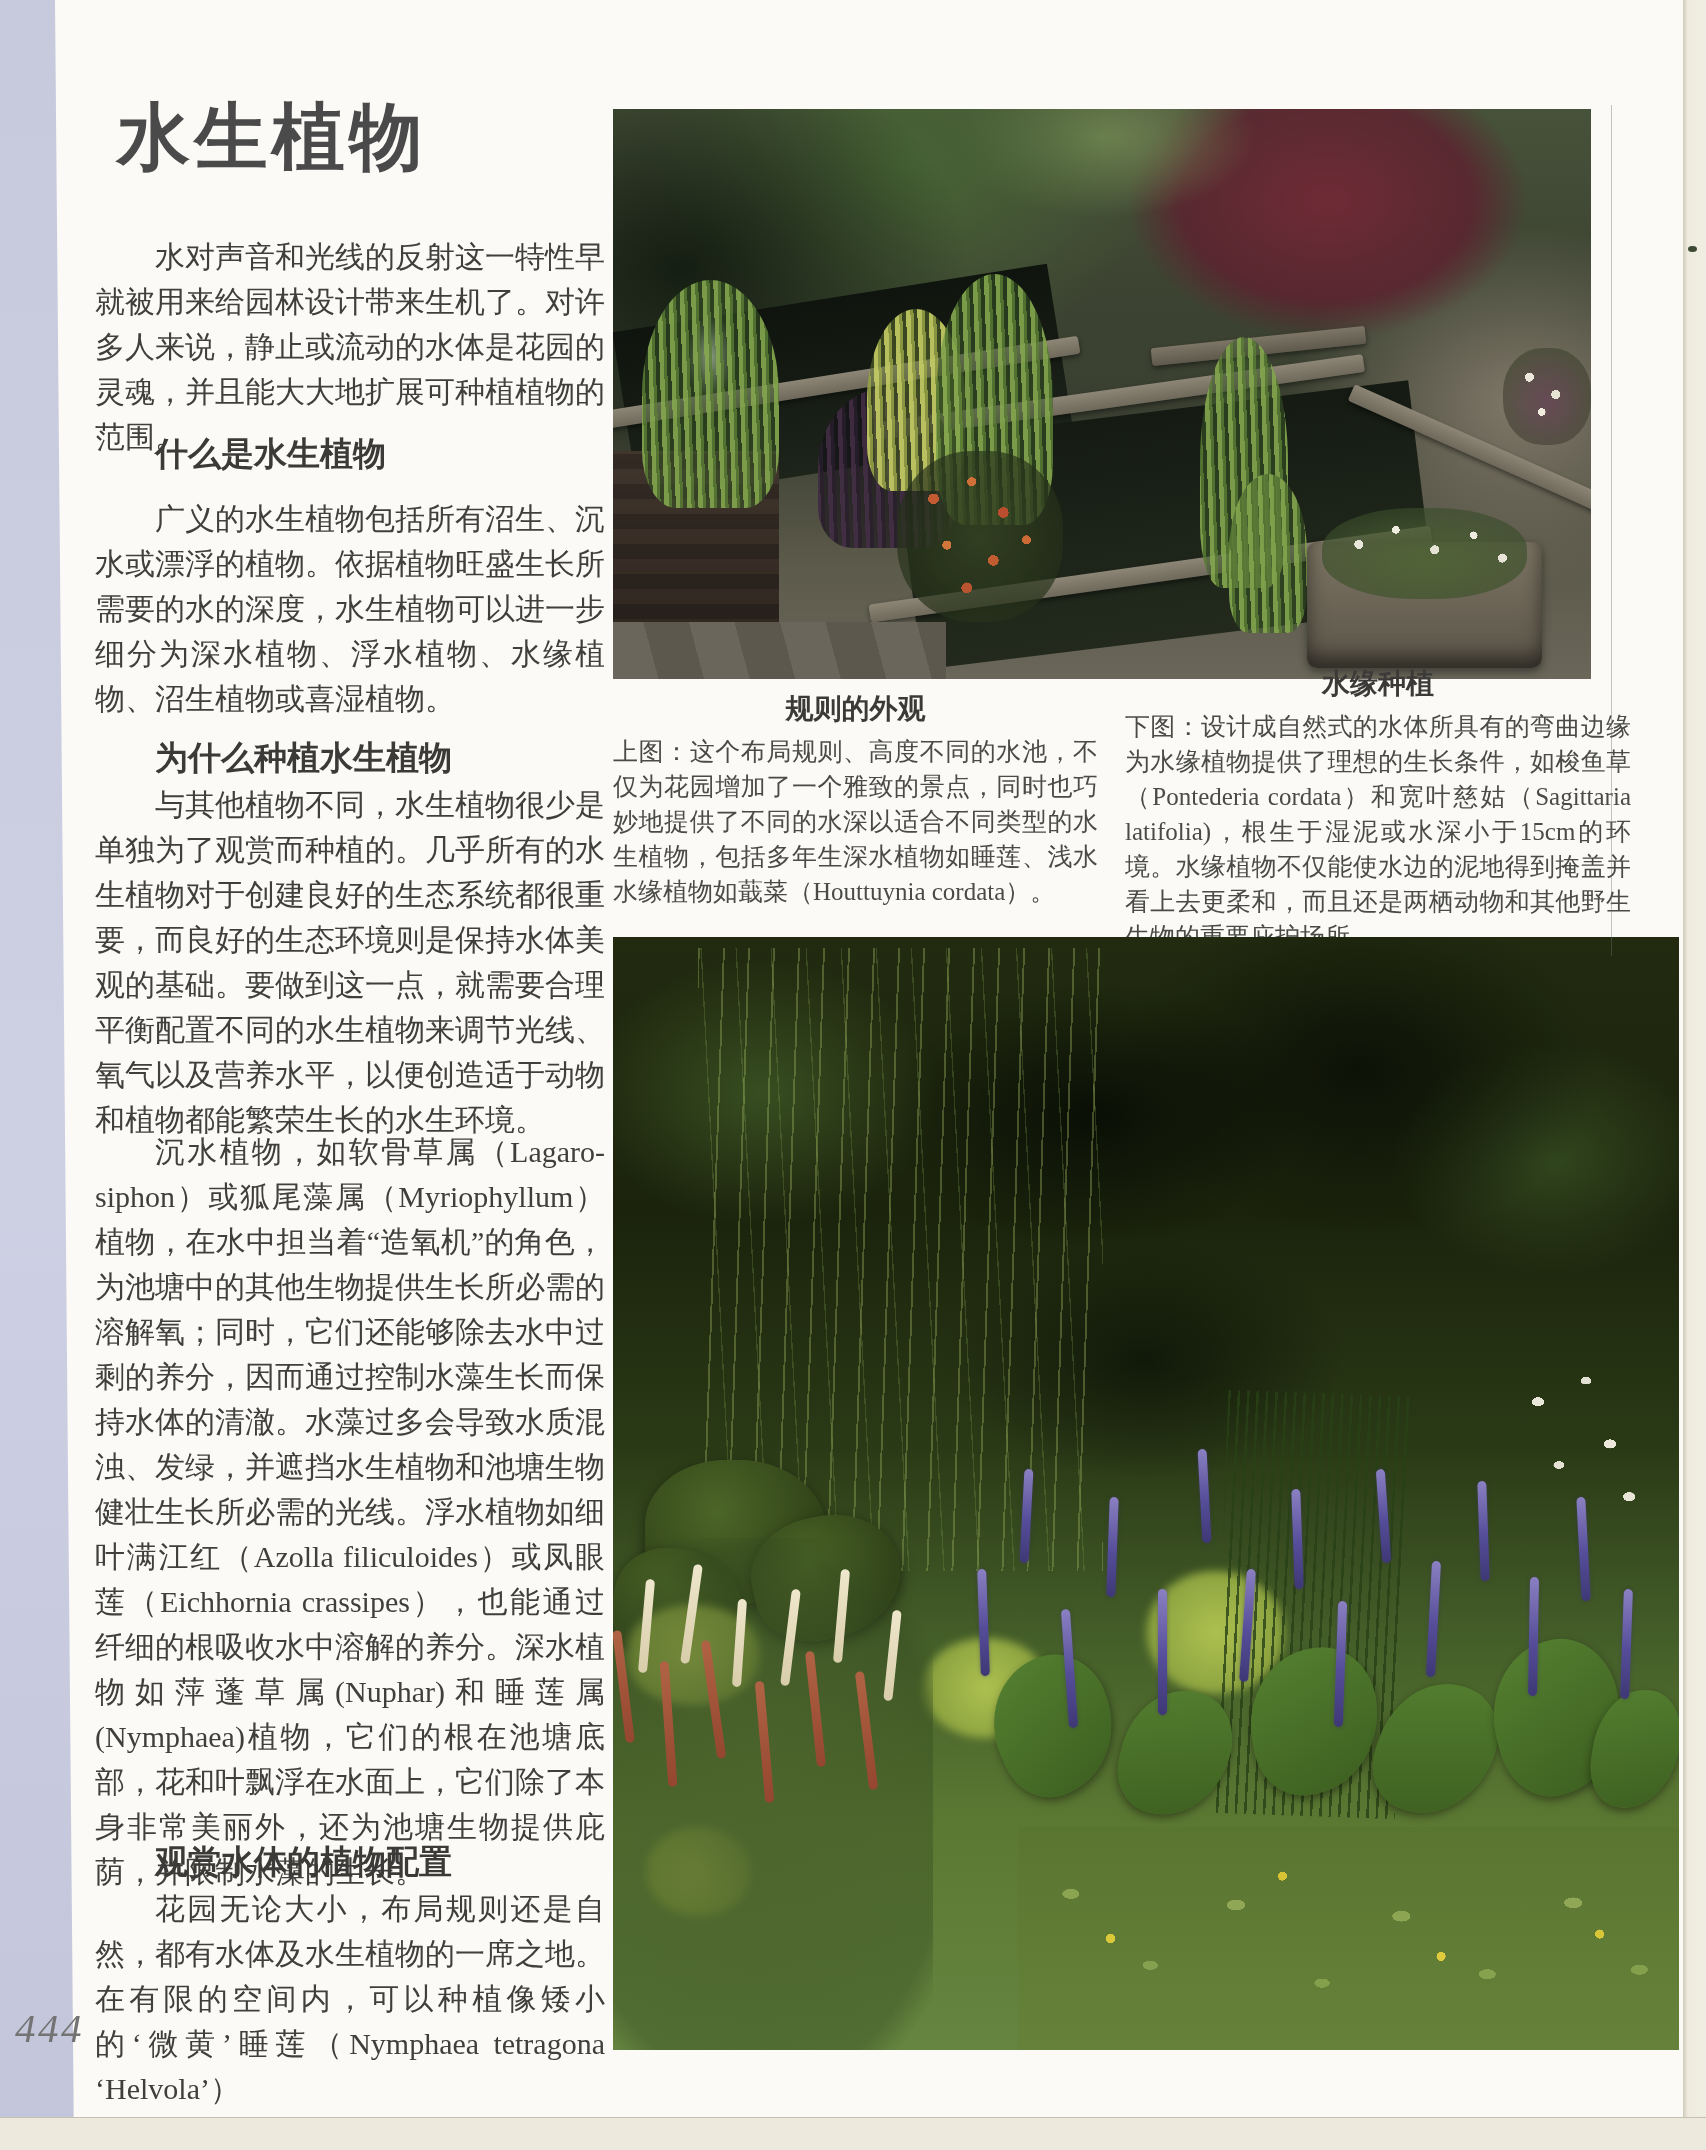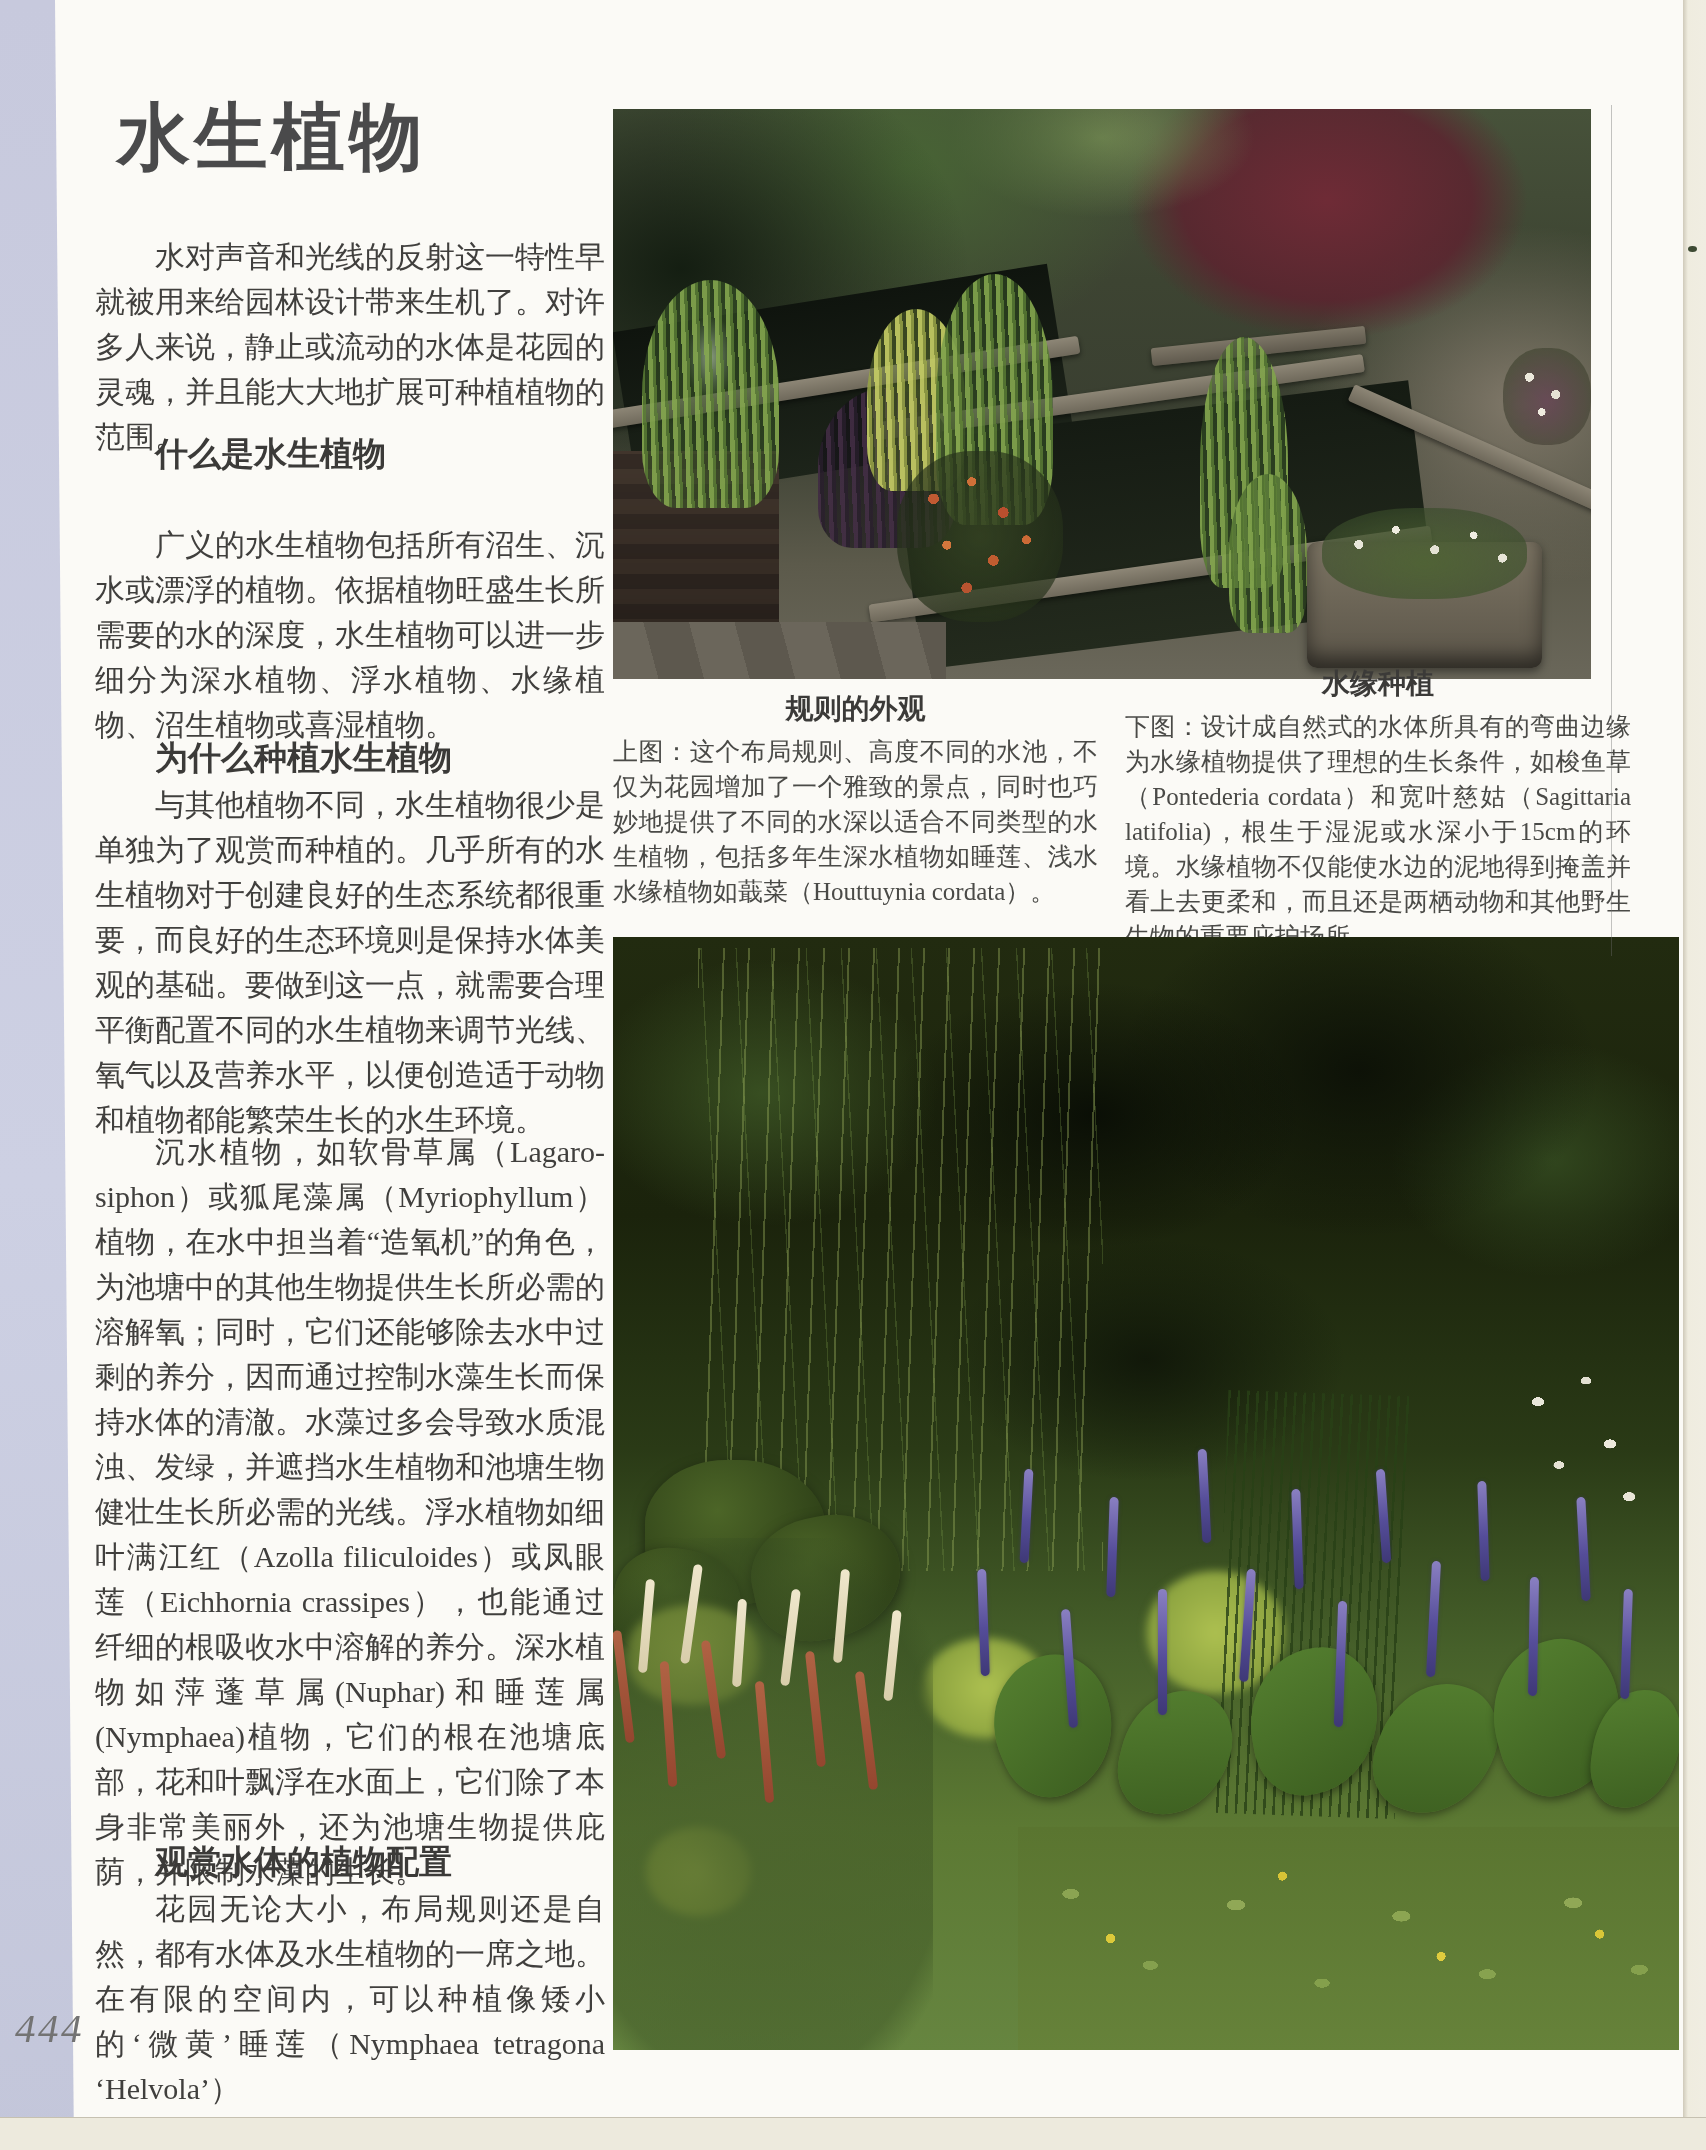--- a/index.html
+++ b/index.html
@@ -159,21 +159,21 @@
 
   <div class="abs gutter"></div>
 
   <div class="abs title">水生植物</div>
 
   <div class="abs col" style="top:234px">
     <p>水对声音和光线的反射这一特性早就被用来给园林设计带来生机了。对许多人来说，静止或流动的水体是花园的灵魂，并且能大大地扩展可种植植物的范围。</p>
   </div>
 
   <div class="abs h2" style="top:432px">什么是水生植物</div>
-  <div class="abs col" style="top:522px">
+  <div class="abs col" style="top:496px">
     <p>广义的水生植物包括所有沼生、沉水或漂浮的植物。依据植物旺盛生长所需要的水的深度，水生植物可以进一步细分为深水植物、浮水植物、水缘植物、沼生植物或喜湿植物。</p>
   </div>
 
   <div class="abs h2" style="top:736px">为什么种植水生植物</div>
   <div class="abs col" style="top:782px">
     <p>与其他植物不同，水生植物很少是单独为了观赏而种植的。几乎所有的水生植物对于创建良好的生态系统都很重要，而良好的生态环境则是保持水体美观的基础。要做到这一点，就需要合理平衡配置不同的水生植物来调节光线、氧气以及营养水平，以便创造适于动物和植物都能繁荣生长的水生环境。</p>
   </div>
   <div class="abs col" style="top:1129px">
     <p>沉水植物，如软骨草属（Lagaro-siphon）或狐尾藻属（Myriophyllum）植物，在水中担当着“造氧机”的角色，为池塘中的其他生物提供生长所必需的溶解氧；同时，它们还能够除去水中过剩的养分，因而通过控制水藻生长而保持水体的清澈。水藻过多会导致水质混浊、发绿，并遮挡水生植物和池塘生物健壮生长所必需的光线。浮水植物如细叶满江红（Azolla filiculoides）或凤眼莲（Eichhornia crassipes），也能通过纤细的根吸收水中溶解的养分。深水植物如萍蓬草属(Nuphar)和睡莲属(Nymphaea)植物，它们的根在池塘底部，花和叶飘浮在水面上，它们除了本身非常美丽外，还为池塘生物提供庇荫，并限制水藻的生长。</p>
   </div>

